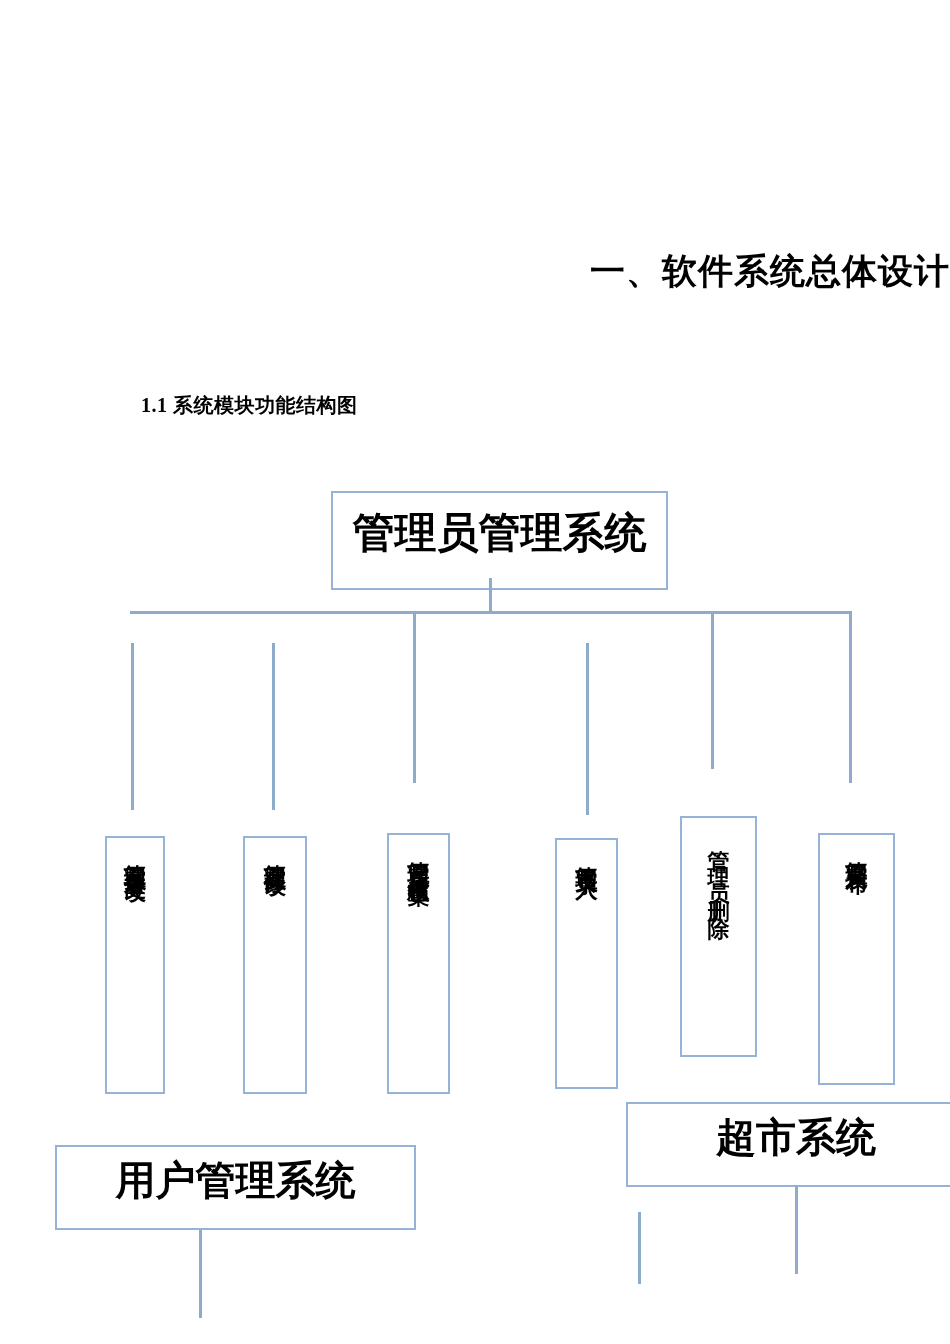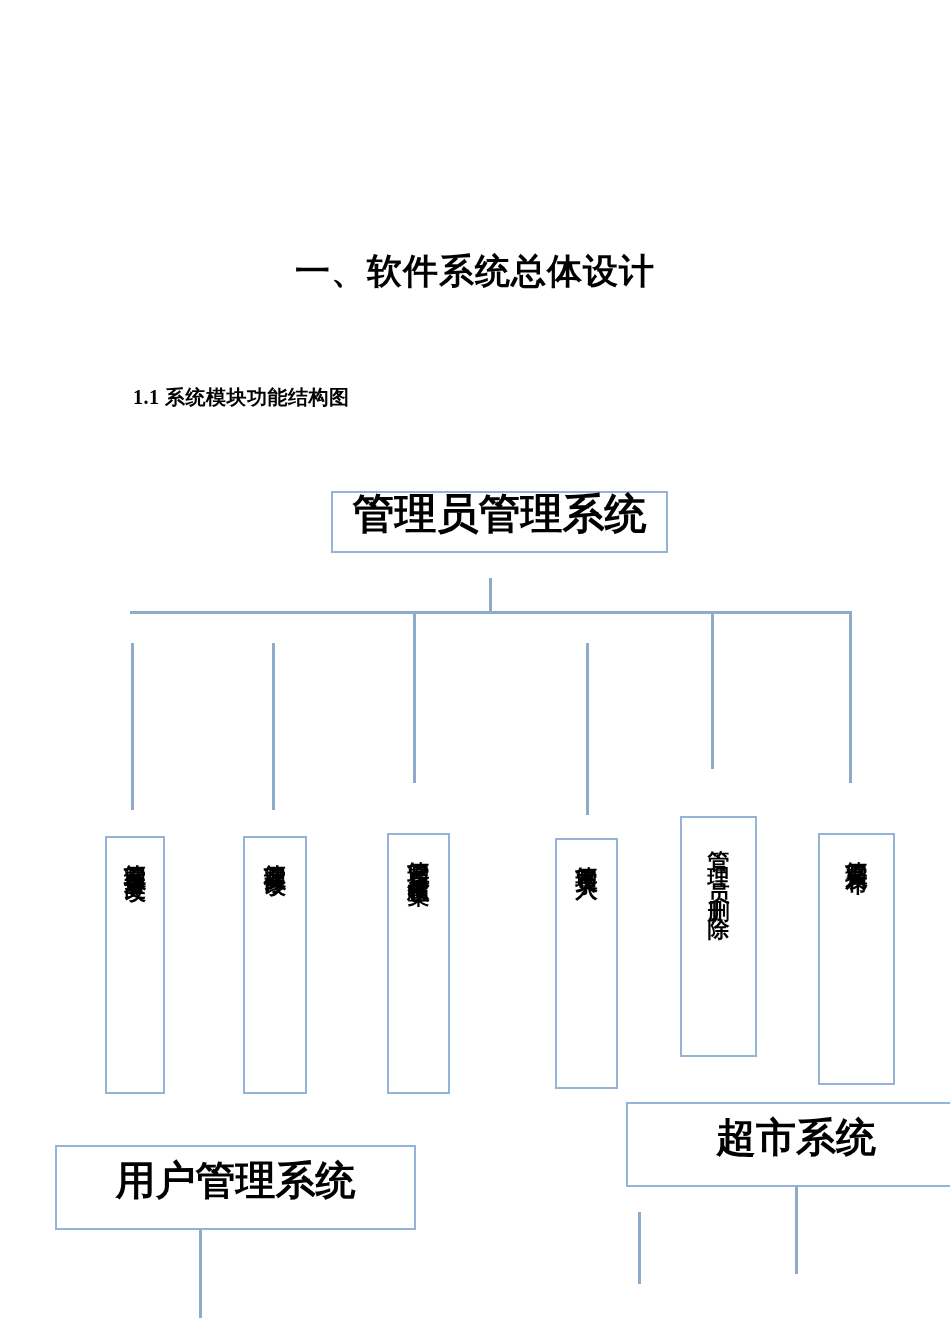--- a/index.html
+++ b/index.html
@@ -6,36 +6,36 @@
   .page{
     position:relative;
     width:950px;height:1344px;
     background:#ffffff;
     font-family:"Liberation Serif","DejaVu Serif",serif;
     color:#000000;
     overflow:hidden;
   }
   .doc-title{
     position:absolute;left:0;top:248px;width:950px;
-    margin:0;text-align:center;
+    margin:0;text-align:right;
     font-size:35px;font-weight:bold;letter-spacing:1px;
   }
   .section-heading{
     position:absolute;left:133px;top:384px;
-    margin:0;font-size:20px;font-weight:bold;letter-spacing:0.5px;
+    margin:8px;font-size:20px;font-weight:bold;letter-spacing:0.5px;
   }
   .box{
     position:absolute;
     border:2px solid #95b3d7;
     background:#ffffff;
     box-sizing:border-box;
   }
   .h-center{display:flex;align-items:center;justify-content:center;}
   .root-box{
-    left:331px;top:491px;width:337px;height:62px;
+    left:331px;top:491px;width:337px;height:99px;
     font-size:42px;font-weight:bold;
     padding-bottom:16px;
   }
   .big-box{font-size:40px;font-weight:bold;padding-bottom:14px;}
   .user-box{left:55px;top:1145px;width:361px;height:85px;}
   .market-box{left:626px;top:1102px;width:340px;height:85px;}
   .child-box{
     display:flex;justify-content:center;align-items:flex-start;
     padding-top:8px;
   }

